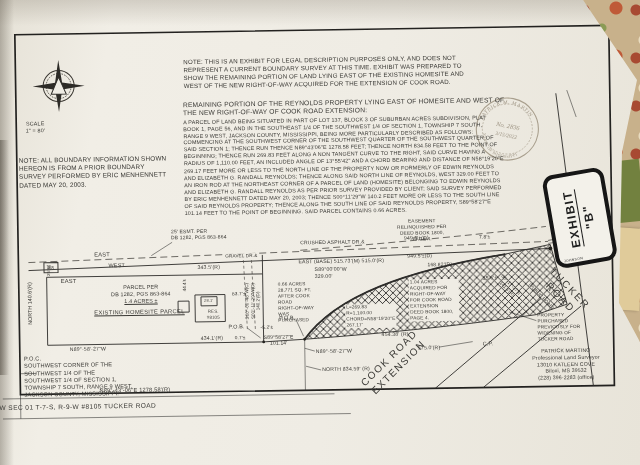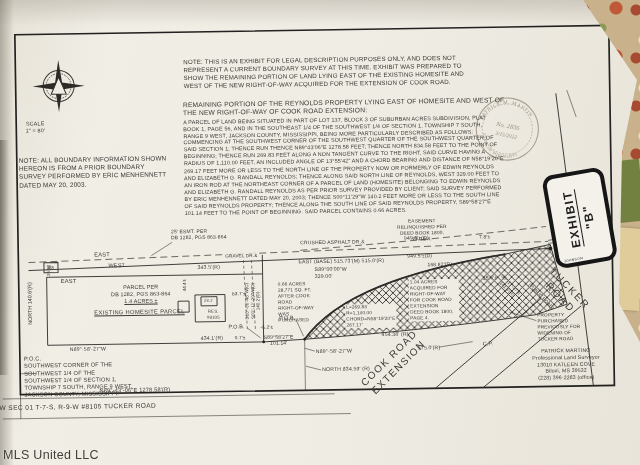--- a/index.html
+++ b/index.html
@@ -233,14 +233,13 @@
       <div class="lbl" style="left:97px;top:384px;font-size:5.7px;">N89°-43'-06"E   1278.58'(R)</div>
       <div class="lbl c" style="left:518px;top:351px;width:92px;font-size:5.2px;line-height:1.3;">PATRICK MARTINO
 Professional Land Surveyor
 13010 KATLEEN COVE
 Biloxi, MS 39532
 (228) 396-2283 (office)</div>
       <div class="lbl" style="left:-8px;top:399px;font-size:6.6px;letter-spacing:.4px;white-space:nowrap;">SW SEC 01 T-7-S, R-9-W  #8105 TUCKER ROAD</div>
     </div>
   </div>
 
-  <div class="wm">MLS United LLC</div>
 </div>
 
 </body></html>

